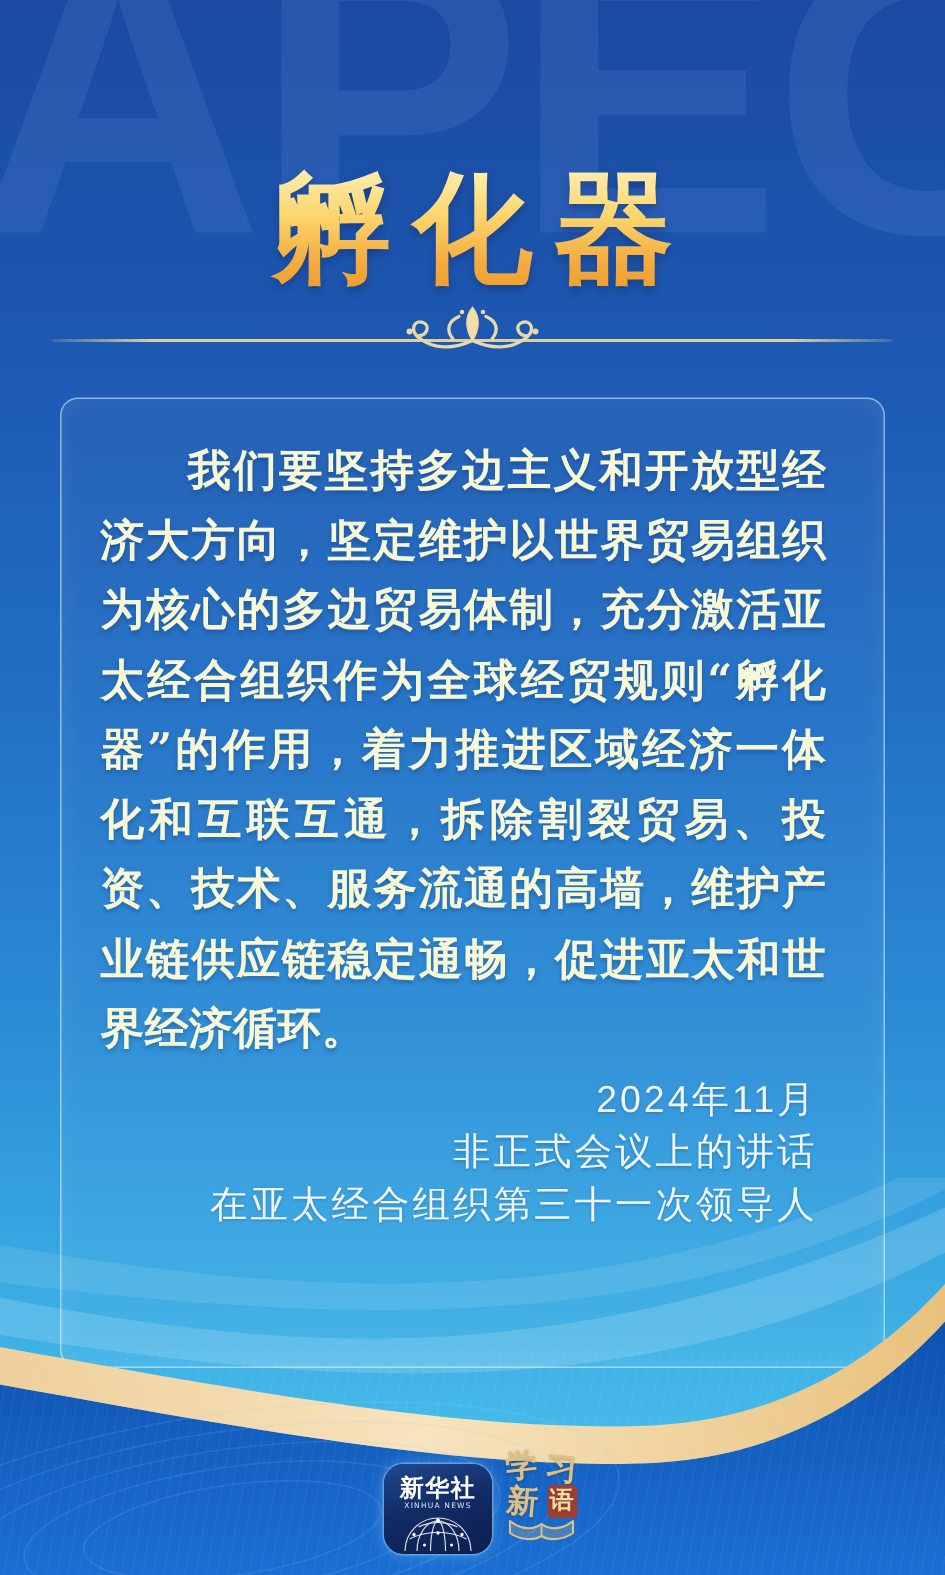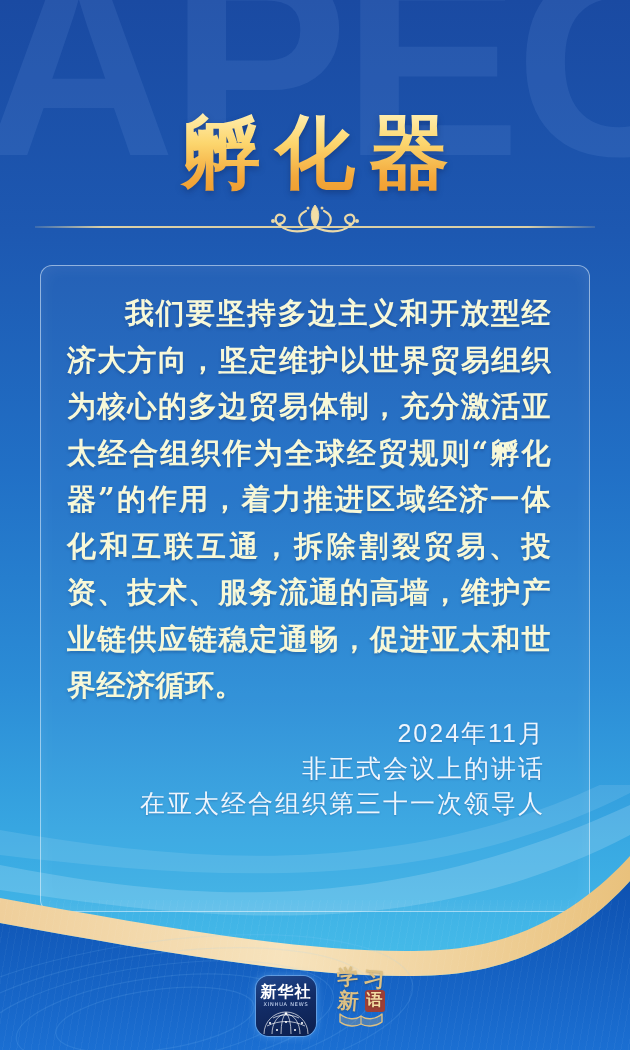--- a/index.html
+++ b/index.html
@@ -50,21 +50,21 @@
   }
   
   .waves{position:absolute;left:0;bottom:0;width:630px;height:265px;display:block;}
   .bottom-texture{
     position:absolute;left:0;bottom:0;width:630px;height:150px;pointer-events:none;
     background:repeating-linear-gradient(100deg,rgba(255,255,255,0.05) 0 1px,transparent 1px 7px);
     opacity:.7;
   }
   
   .xinhua-logo{
-    position:absolute;left:256px;top:976px;width:60px;height:60px;border-radius:13px;
+    position:absolute;left:256px;top:976px;width:72px;height:60px;border-radius:13px;
     background:linear-gradient(165deg,#20488e 0%,#122c66 45%,#0c1f4e 100%);
     box-shadow:0 0 0 1px rgba(190,220,255,0.35),0 0 10px rgba(140,205,255,0.45);
     display:flex;flex-direction:column;align-items:center;overflow:hidden;
   }
   .xinhua-cn{font-family:"DejaVu Serif","Liberation Serif",serif;font-weight:700;
     color:#fff;font-size:16px;line-height:18px;margin-top:7px;letter-spacing:1px;}
   .xinhua-en{color:#d7e6ff;font-size:5px;line-height:7px;letter-spacing:0.8px;}
   .xinhua-globe{margin-top:2px;}
   .xuexi-logo{
     position:absolute;left:326px;top:966px;width:70px;height:76px;

